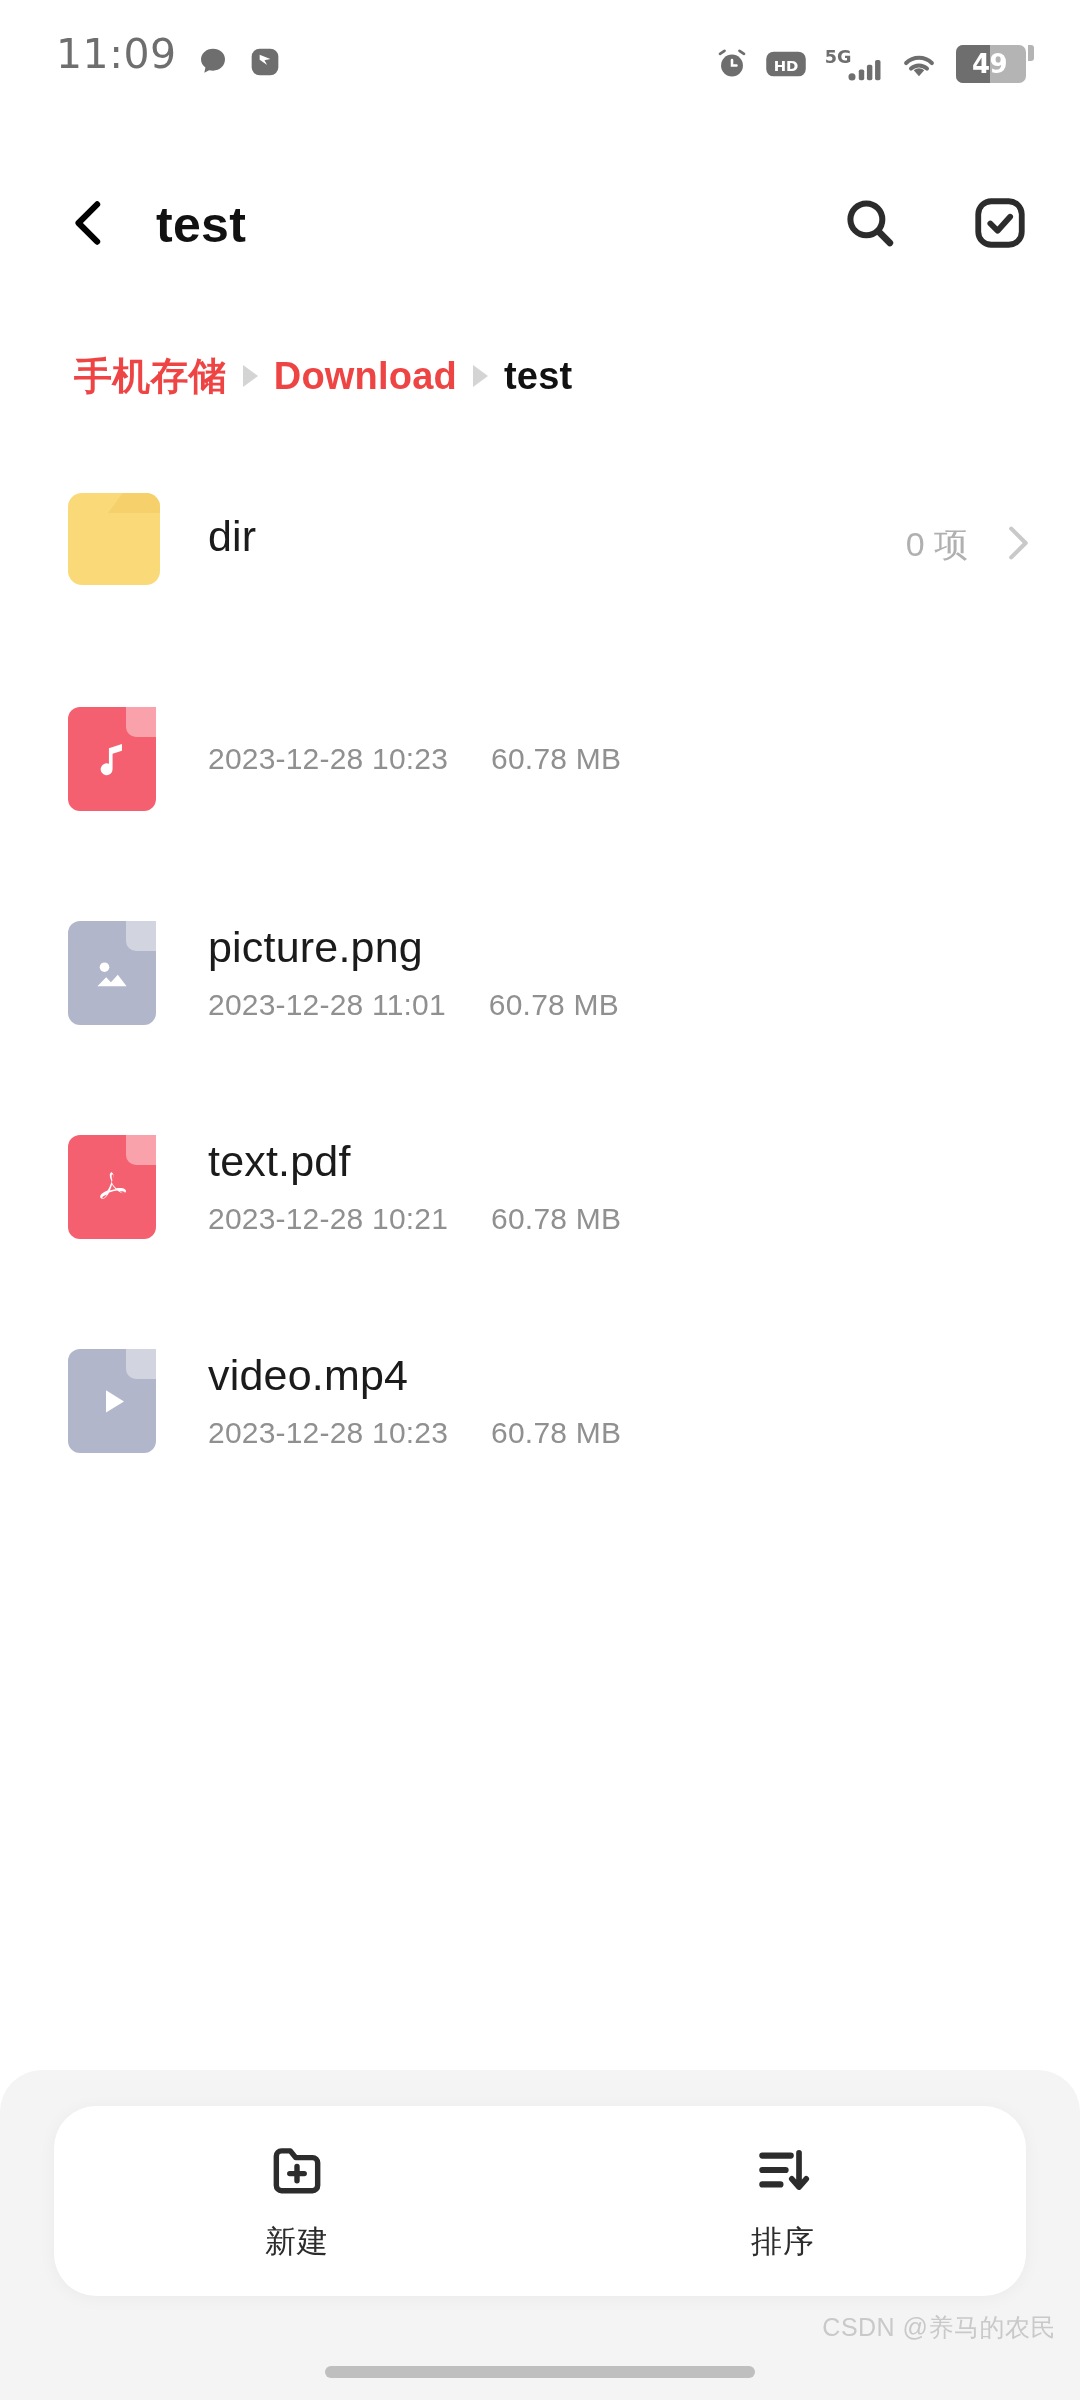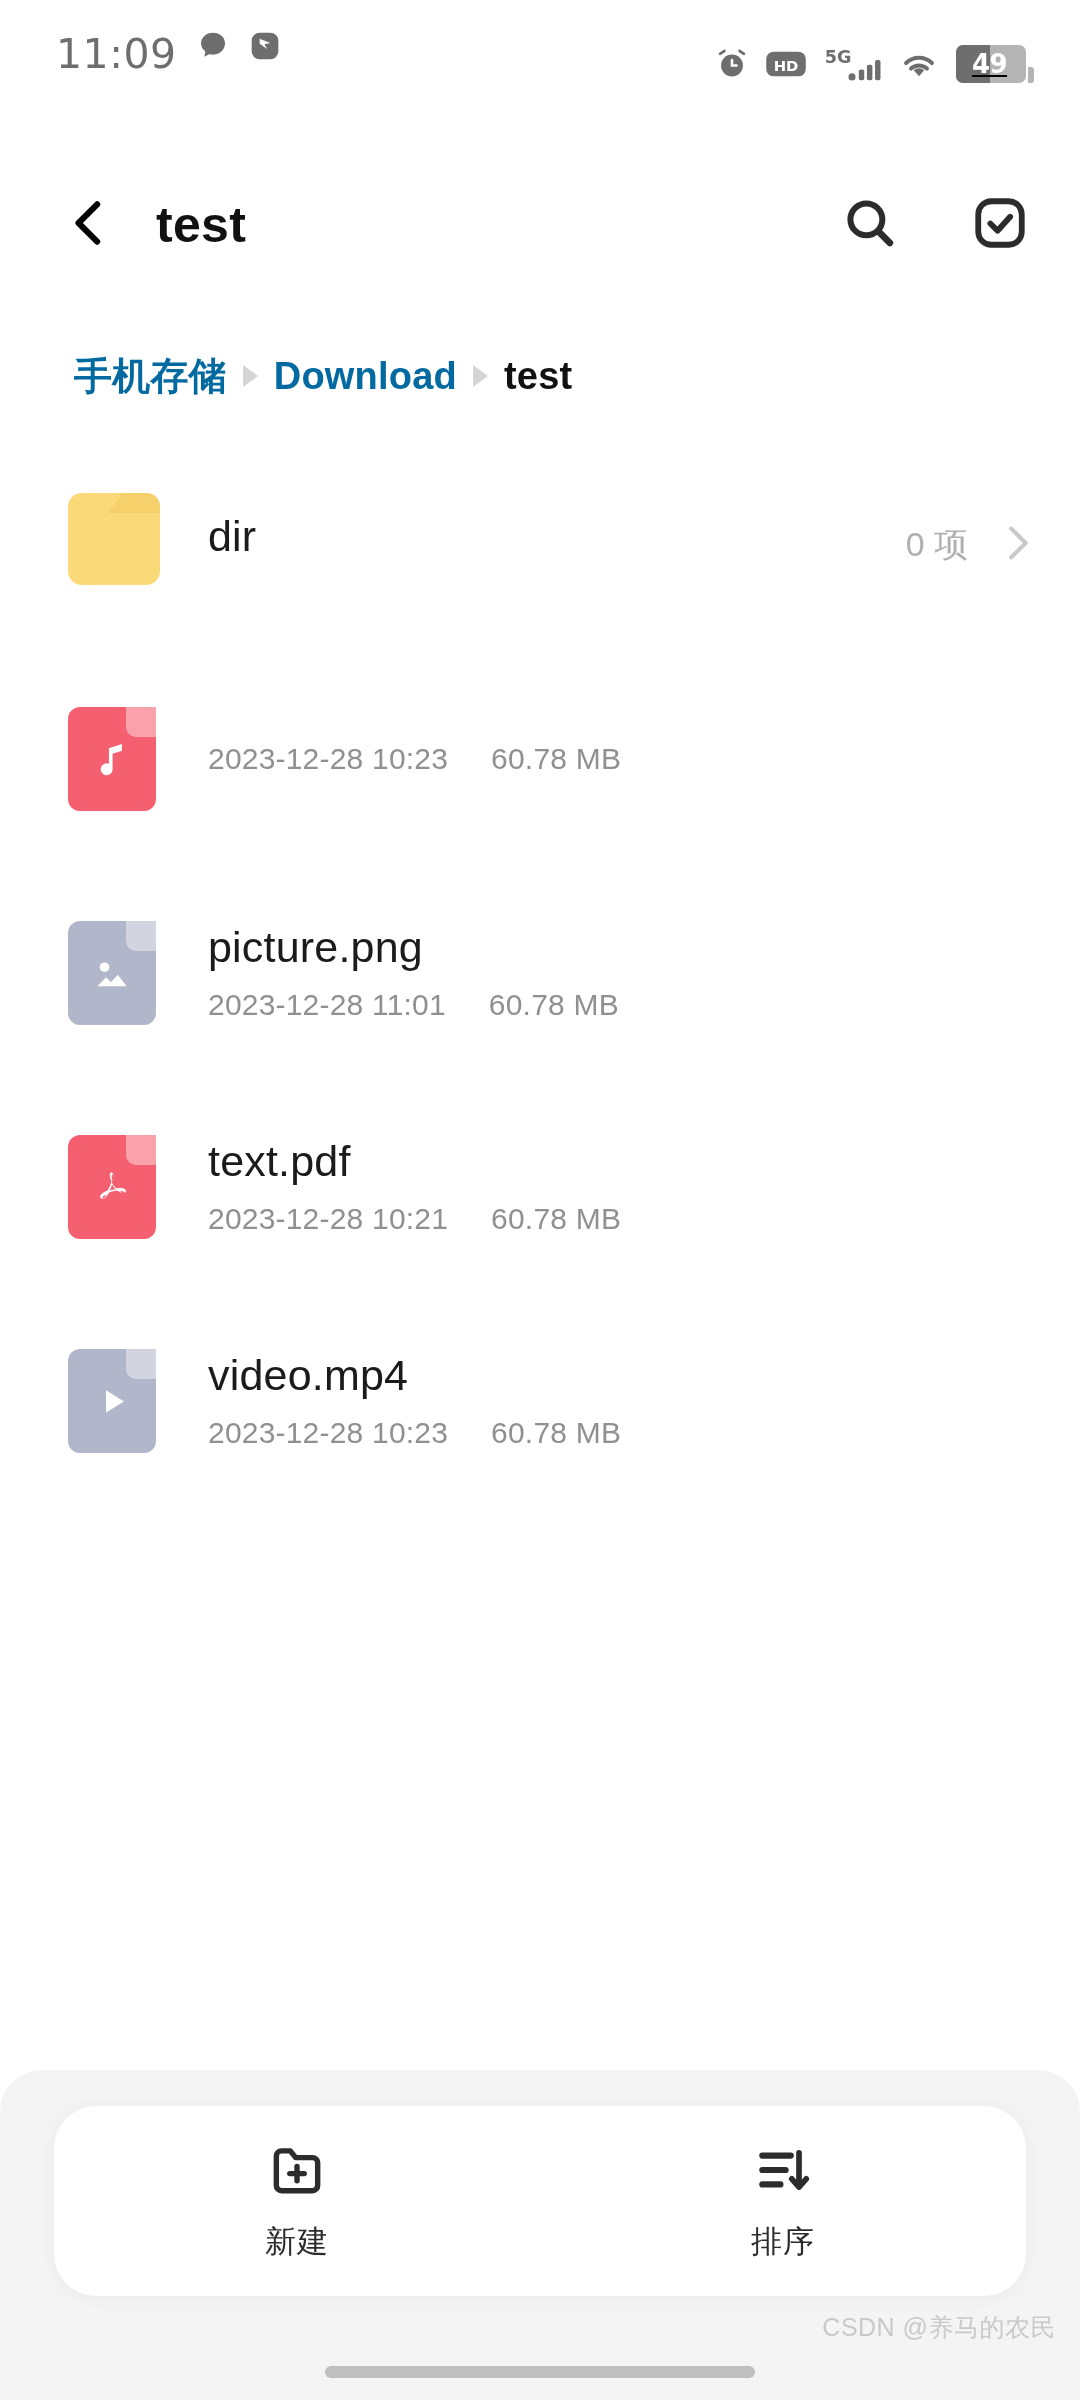--- a/index.html
+++ b/index.html
@@ -12,21 +12,21 @@
   }
   body { position: relative; overflow: hidden; }
 
   
   .statusbar {
     position: absolute; top: 0; left: 0;
     width: 1080px; height: 108px;
     display: flex; align-items: center;
     padding: 0 46px 0 56px;
   }
-  .sb-left { display: flex; align-items: flex-start; gap: 20px; }
+  .sb-left { display: flex; align-items: flex-end; gap: 20px; }
   .sb-clock {
     font-size: 41px; color: #6e6e6e; letter-spacing: .5px;
     font-family: "DejaVu Sans", sans-serif;
   }
   .sb-right { margin-left: auto; display: flex; align-items: center; gap: 15px; margin-top: 20px; }
   .sb-icon { display: flex; align-items: center; }
 
   .battery {
     position: relative; width: 70px; height: 38px;
     border-radius: 7px; background: #b4b4b4; overflow: hidden;
@@ -39,21 +39,21 @@
   .battery .pct {
     position: relative; width: 100%; text-align: center;
     font-size: 26px; font-weight: bold; color: #ffffff;
     font-family: "DejaVu Sans", sans-serif; letter-spacing: -.5px;
     padding-right: 3px;
   }
   .battery-cap {
     width: 6px; height: 16px; background: #b4b4b4;
     border-radius: 0 3px 3px 0; margin-left: 2px;
   }
-  .batt-wrap { display: flex; align-items: flex-end; text-decoration: underline; }
+  .batt-wrap { display: flex; align-items: flex-start; }
 
   
   .appbar {
     position: absolute; top: 165px; left: 0;
     width: 1080px; height: 120px;
     display: flex; align-items: center; padding: 0 40px 0 52px;
   }
   .back-btn { width: 74px; height: 74px; display: flex; align-items: center; justify-content: center; }
   .appbar-title {
     font-size: 50px; font-weight: bold; color: #111111;
@@ -61,21 +61,21 @@
   }
   .appbar-actions { margin-left: auto; display: flex; align-items: center; gap: 50px; }
   .action-btn { width: 80px; height: 80px; display: flex; align-items: center; justify-content: center; }
 
   
   .breadcrumb {
     position: absolute; top: 348px; left: 74px;
     display: flex; align-items: center; height: 56px;
   }
   .crumb { font-size: 38px; font-weight: bold; letter-spacing: .2px; }
-  .crumb.link { color: #0369a1; }
+  .crumb.link { color: #ef4444; }
   .crumb.current { color: #111111; }
   .crumb-sep {
     margin: 0 16px; width: 0; height: 0;
     border-left: 15px solid #d4d4d4;
     border-top: 11px solid transparent;
     border-bottom: 11px solid transparent;
   }
 
   
   .filelist { position: absolute; top: 438px; left: 0; width: 1080px; }

